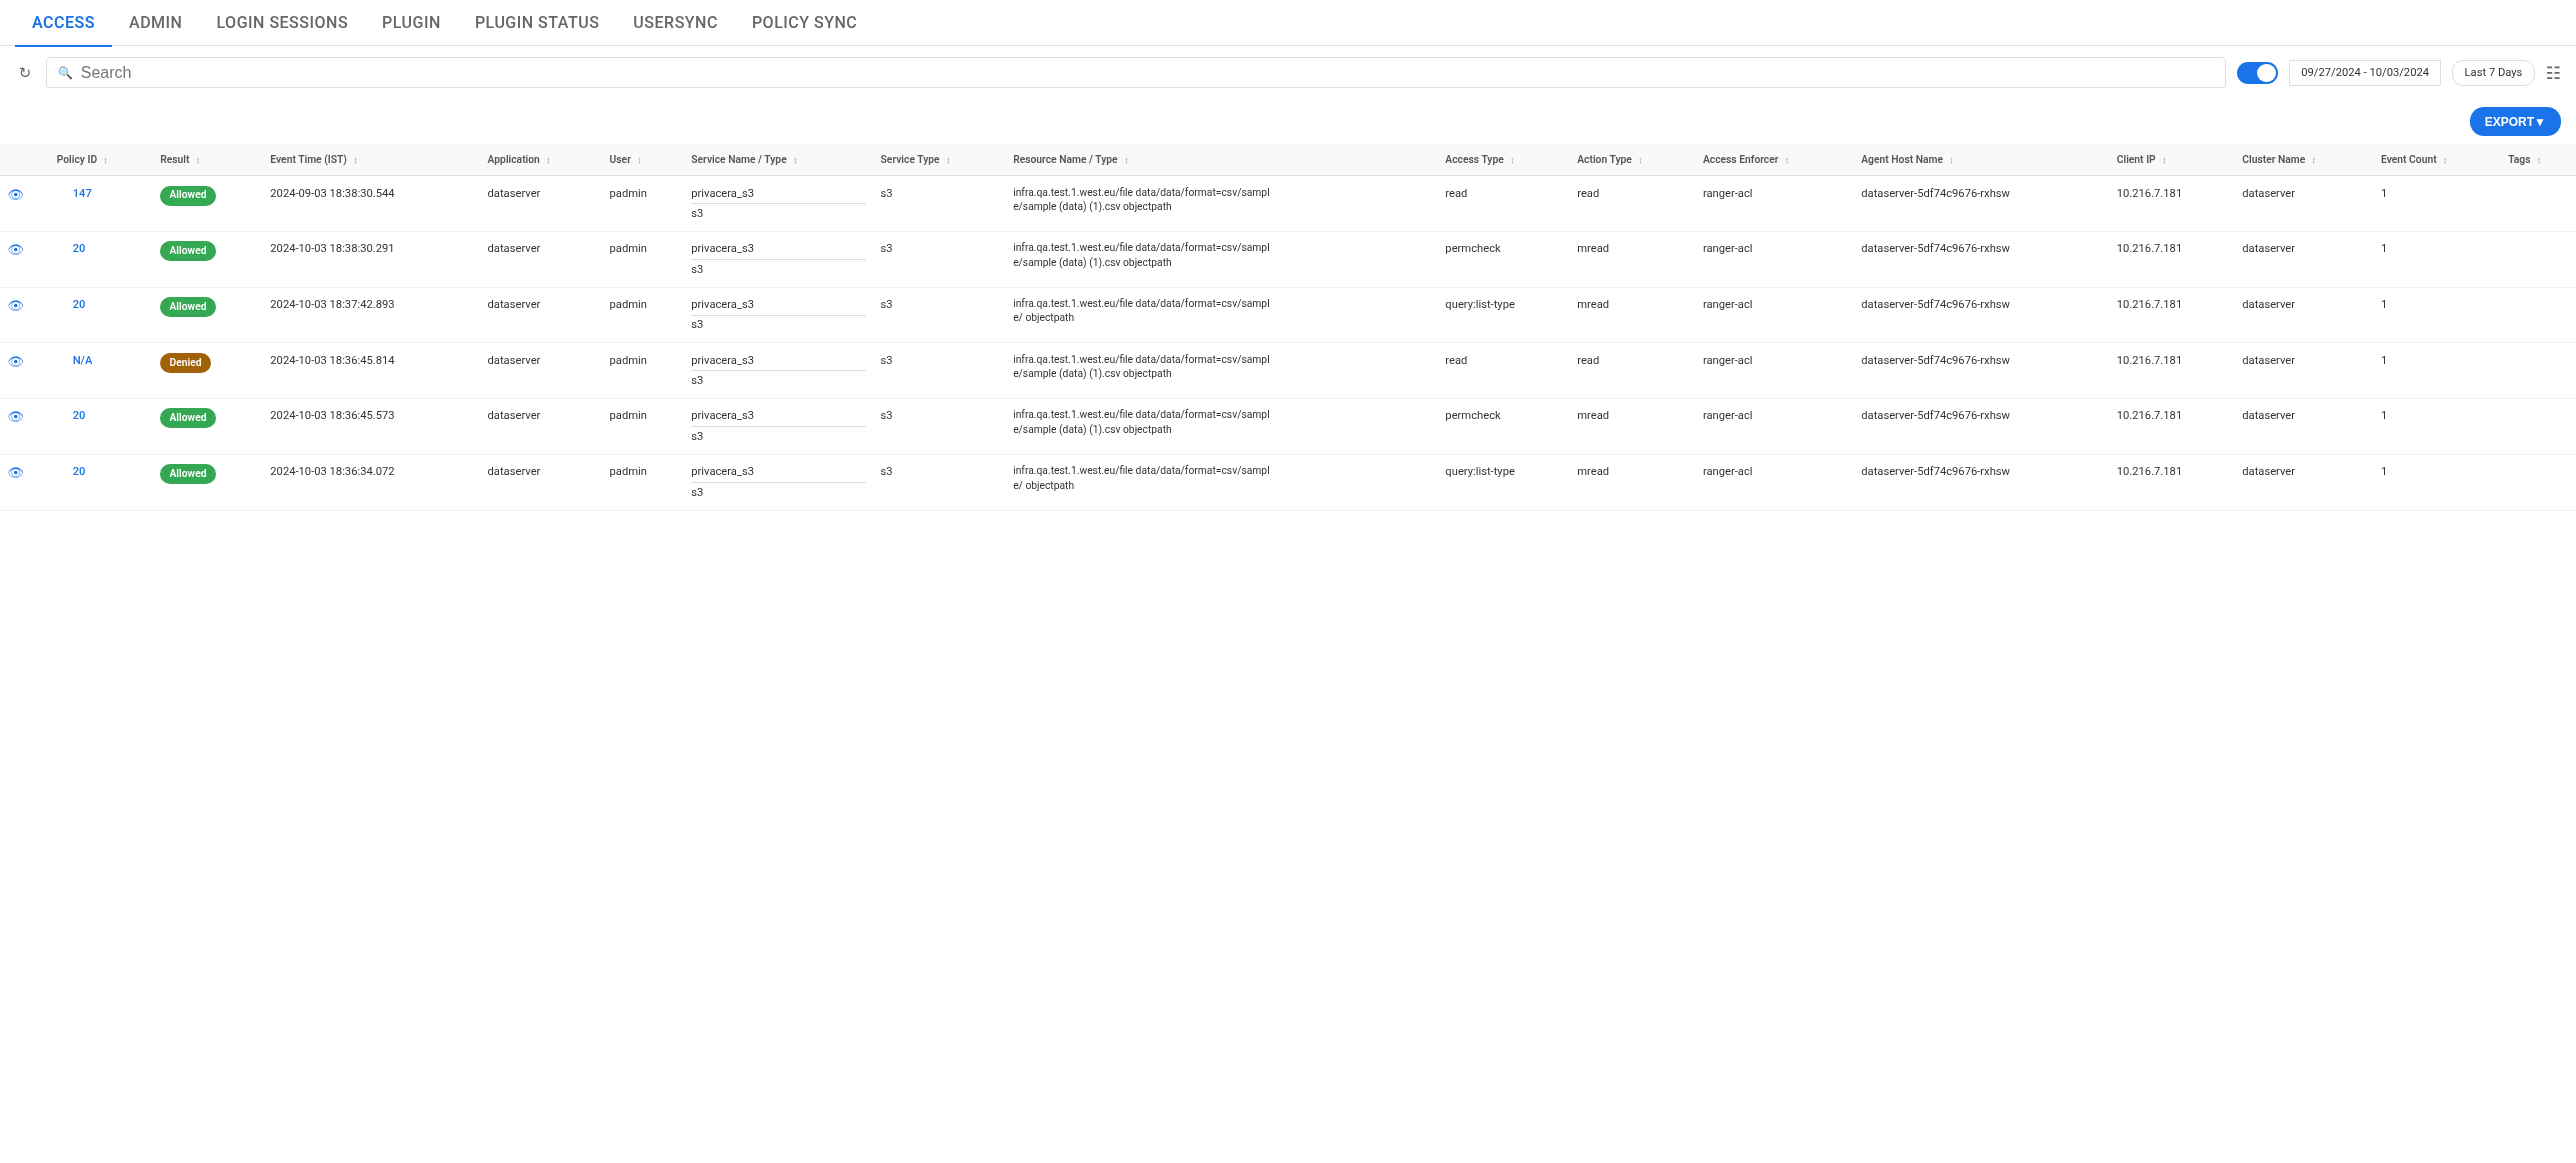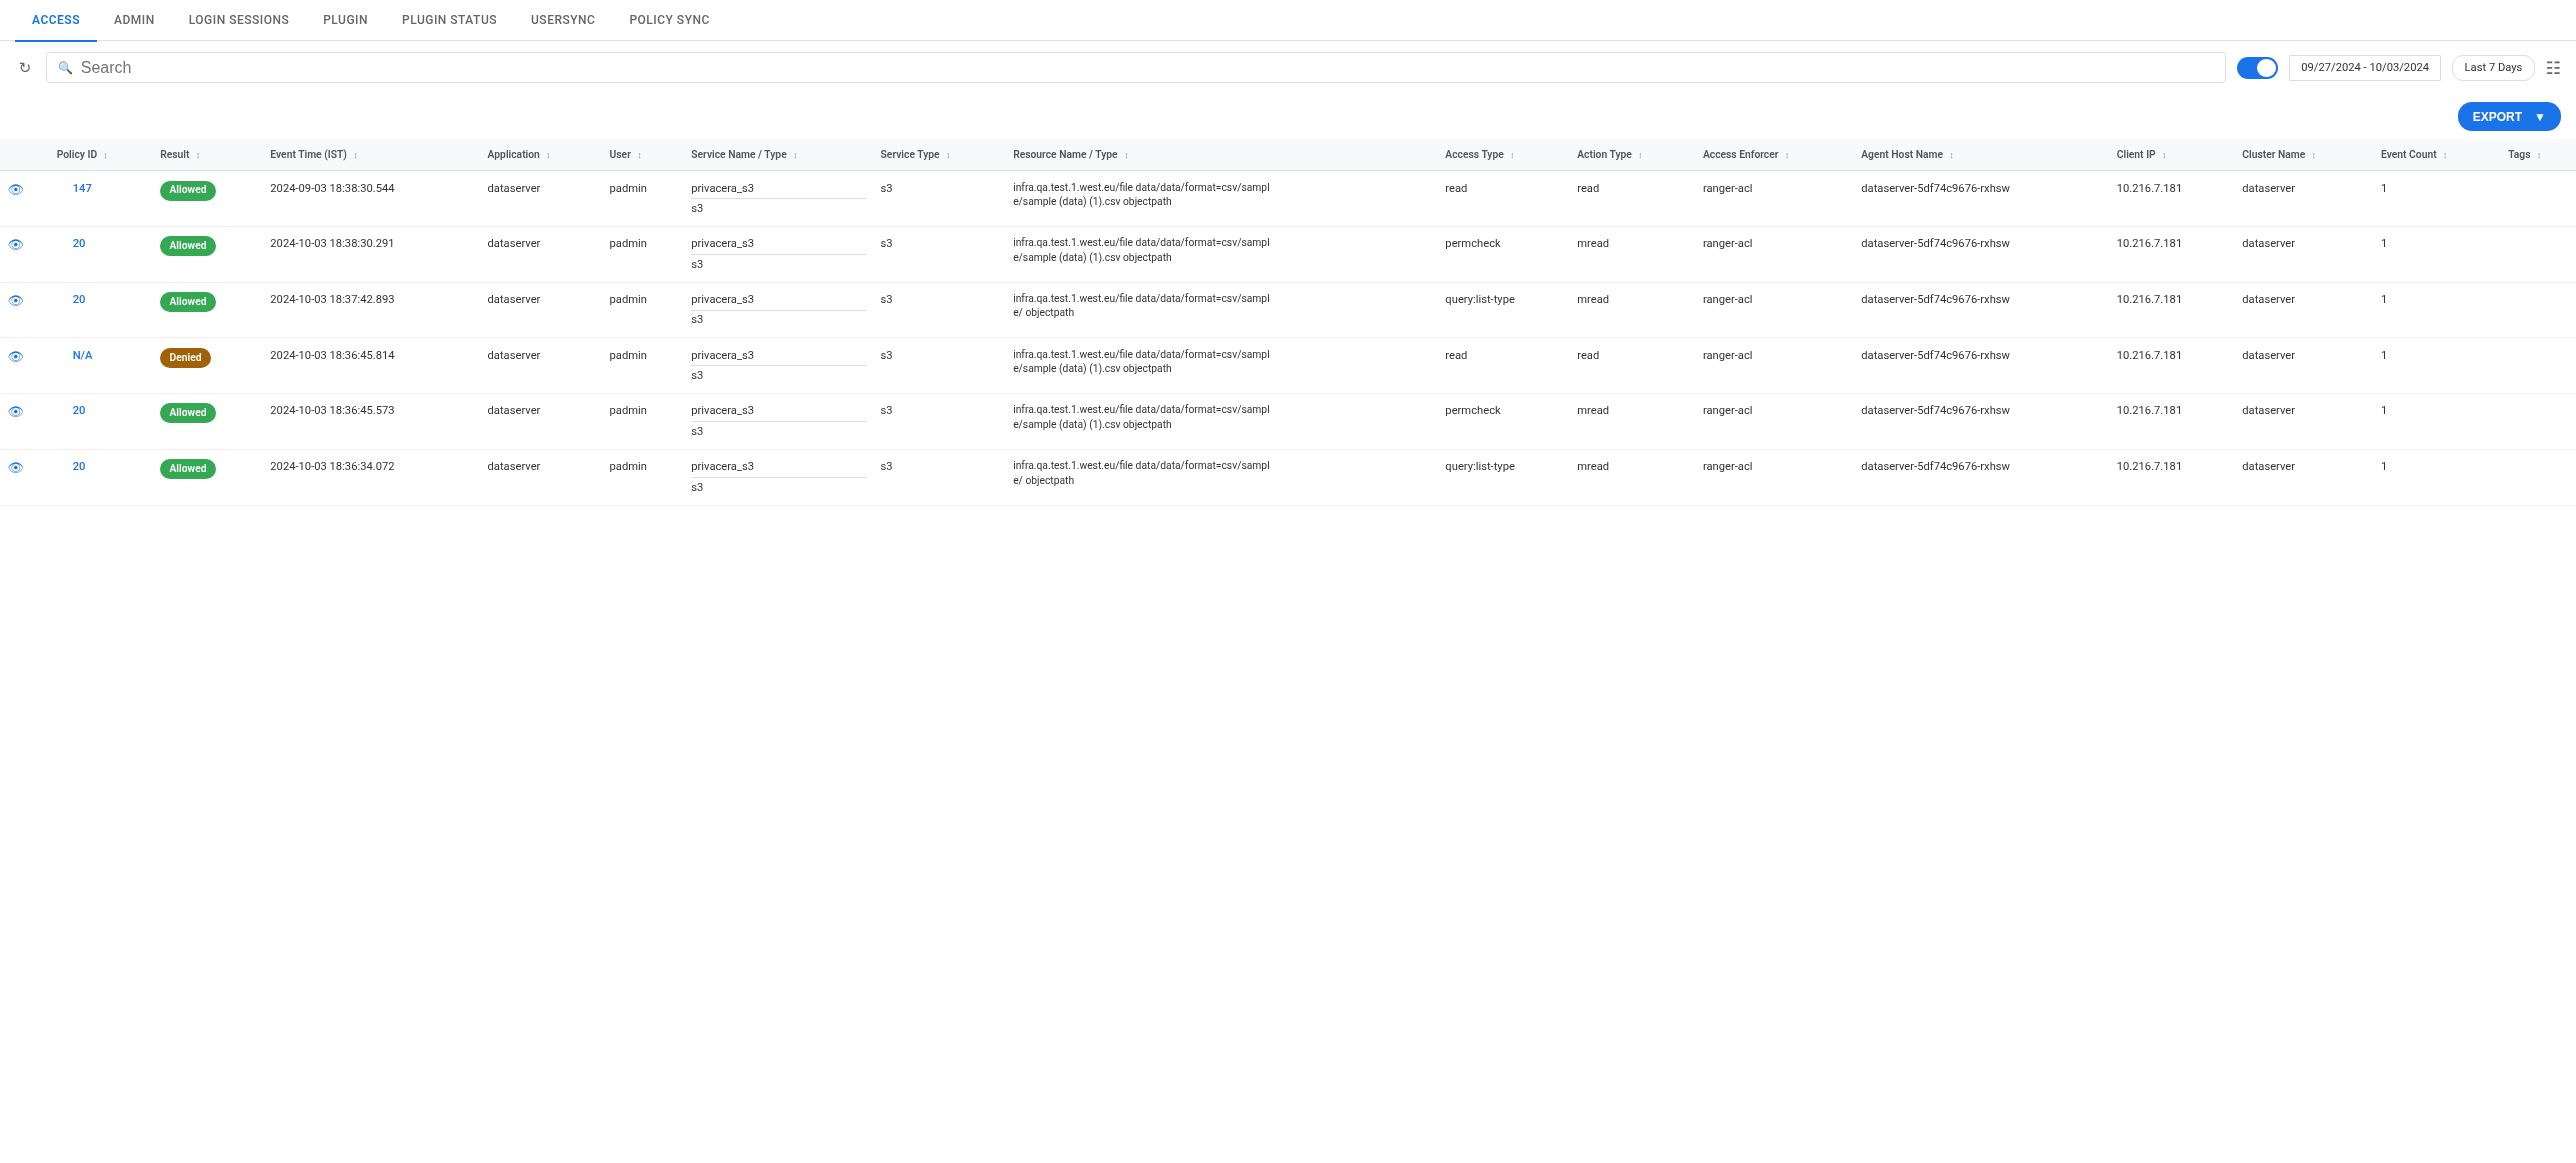--- a/index.html
+++ b/index.html
@@ -1,35 +1,35 @@
 <!DOCTYPE html>
 <html style="font-size:15px"><head>
   <meta charset="utf-8">
   <style>
     * { box-sizing: border-box; margin: 0; padding: 0; }
     body { font-family: -apple-system, BlinkMacSystemFont, 'Segoe UI', Roboto, sans-serif; font-size: 12px; color: #333; background: #fff; }
 
     
     .top-nav { display: flex; align-items: center; border-bottom: 1.9px solid #e0e0e0; padding: 0 15px; background: #fff; }
-    .nav-tab { padding: 13px 17px; font-size: 12px; font-weight: 500; color: #666; cursor: pointer; border-bottom: 2.8px solid transparent; margin-bottom: -1.9px; text-transform: uppercase; letter-spacing: 0.5px; }
+    .nav-tab { padding: 13px 17px; font-size: 16px; font-weight: 500; color: #666; cursor: pointer; border-bottom: 2.8px solid transparent; margin-bottom: -1.9px; text-transform: uppercase; letter-spacing: 0.5px; }
     .nav-tab.active { color: #1a73e8; border-bottom-color: #1a73e8; font-weight: 600; }
 
     
     .toolbar { display: flex; align-items: center; padding: 11.2px 15px; gap: 11.2px; }
     .refresh-btn { background: none; border: none; cursor: pointer; color: #666; font-size: 15px; padding: 3.7px; }
     .search-box { flex: 1; display: flex; align-items: center; border: 0.9px solid #ddd; border-radius: 3.7px; padding: 5.6px 11.2px; background: #fff; }
     .search-icon { color: #999; margin-right: 7.5px; }
     .search-input { border: none; outline: none; width: 100%; font-size: 16px; color: #333; }
     .toggle-container { display: flex; align-items: center; gap: 7.5px; }
     .toggle { width: 41px; height: 22.4px; background: #1a73e8; border-radius: 11.2px; position: relative; cursor: pointer; }
     .toggle-knob { width: 18.7px; height: 18.7px; background: #fff; border-radius: 50%; position: absolute; top: 1.9px; right: 1.9px; }
     .date-range { border: 0.9px solid #ddd; padding: 5.6px 11.2px; border-radius: 1px; font-size: 11.2px; color: #333; cursor: pointer; }
     .last-days { border: 0.9px solid #ddd; padding: 5.6px 11.2px; border-radius: 11px; font-size: 11.2px; color: #333; cursor: pointer; background: #fff; }
     .grid-icon { color: #666; cursor: pointer; font-size: 17px; }
-    .export-btn { background: #1a73e8; color: #fff; border: none; border-radius: 14px; padding: 7.5px 15px; font-size: 12px; font-weight: 600; cursor: pointer; display: flex; align-items: center; gap: 12px; }
+    .export-btn { background: #1a73e8; color: #fff; border: none; border-radius: 14px; padding: 7.5px 15px; font-size: 12px; font-weight: 600; cursor: pointer; display: flex; align-items: center; gap: 0; }
     .export-btn-area { margin-left: auto; display: flex; justify-content: flex-end; padding: 7.5px 15px; }
 
     
     .table-container { overflow-x: auto; }
     table { width: 100%; border-collapse: collapse; font-size: 11.2px; }
     thead tr { background: #f8f9fa; border-bottom: 1.9px solid #e0e0e0; }
     th { padding: 9.3px 7.5px; text-align: left; font-weight: 600; color: #555; font-size: 10.3px; white-space: nowrap; position: relative; margin-left: 12px; }
     th .sort-icon { color: #999; margin-left: 3.7px; font-size: 9.3px; }
     tbody tr { border-bottom: 0.9px solid #f0f0f0; }
     td { padding: 9.3px 7.5px; vertical-align: top; color: #333; font-size: 11.2px; line-height: 1.4; }

